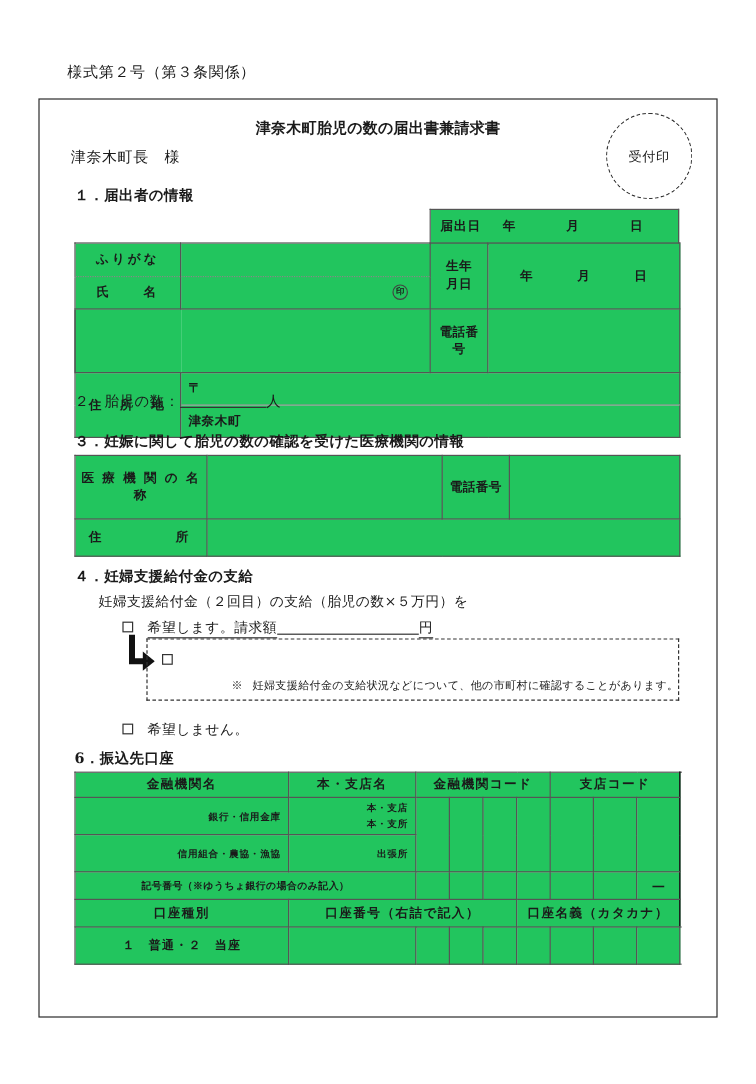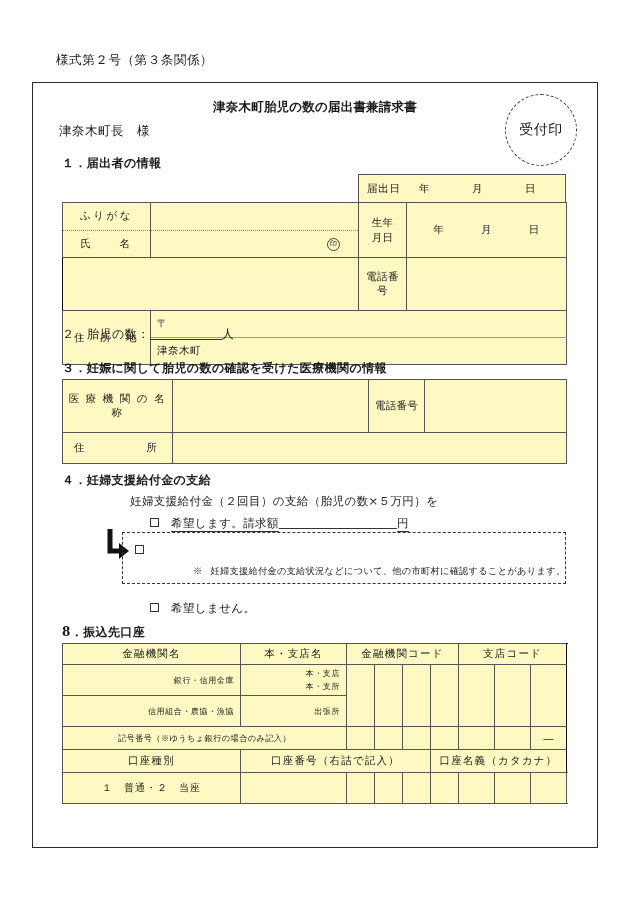--- a/index.html
+++ b/index.html
@@ -64,21 +64,21 @@
     width: 72px;
     height: 72px;
     border: 1.4px dashed #333;
     border-radius: 50%;
     box-sizing: border-box;
     display: flex;
     align-items: center;
     justify-content: center;
   }
   .stamp-circle span {
-    font-size: 14px;
+    font-size: 11px;
     letter-spacing: 0.5px;
   }
 
   
   .sec-h {
     position: absolute;
     font-size: 12px;
     font-weight: bold;
     letter-spacing: 0.4px;
     white-space: nowrap;
@@ -88,21 +88,22 @@
   table.grid {
     position: absolute;
     border-collapse: collapse;
     table-layout: fixed;
     font-size: 10.5px;
   }
   table.grid td {
     border: 0.8px solid #555;
     padding: 0;
     vertical-align: middle;
-    background: #fef9c3;
+    background: #22c55e;
+    font-weight: bold;
   }
   .outer-thick {
     border: 1.6px solid #111 !important;
   }
   .lbl {
     text-align: center;
     letter-spacing: 2.5px;
     font-size: 10.5px;
     padding: 0 2px !important;
   }
@@ -199,21 +200,20 @@
     width: 504px;
   }
   #medical-table td { height: 24px; }
 
   
   .s4-line {
     position: absolute;
     font-size: 11.5px;
     letter-spacing: 0.4px;
     white-space: nowrap;
-    margin-left: 48px;
   }
   .cbox {
     display: inline-block;
     width: 9px;
     height: 9px;
     border: 1px solid #333;
     box-sizing: border-box;
     vertical-align: 0px;
     margin-right: 12px;
   }
@@ -412,21 +412,21 @@
   </div>
   <div class="l2">
     <span class="mark">※</span><span>妊婦支援給付金の支給状況などについて、他の市町村に確認することがあります。</span>
   </div>
 </div>
 
 <div class="s4-line" style="left:102px; top:601px;">
   <span class="cbox"></span><span>希望しません。</span>
 </div>
 
-<div class="sec-h" style="left:62px; top:624px;">8．振込先口座</div>
+<div class="sec-h" style="left:62px; top:624px;">6．振込先口座</div>
 
 <table class="grid outer-thick" id="bank-table">
   <colgroup>
     <col style="width:178px">
     <col style="width:106px">
     <col style="width:28px">
       <col style="width:28px">
       <col style="width:28px">
       <col style="width:28px">
     <col style="width:36px">

